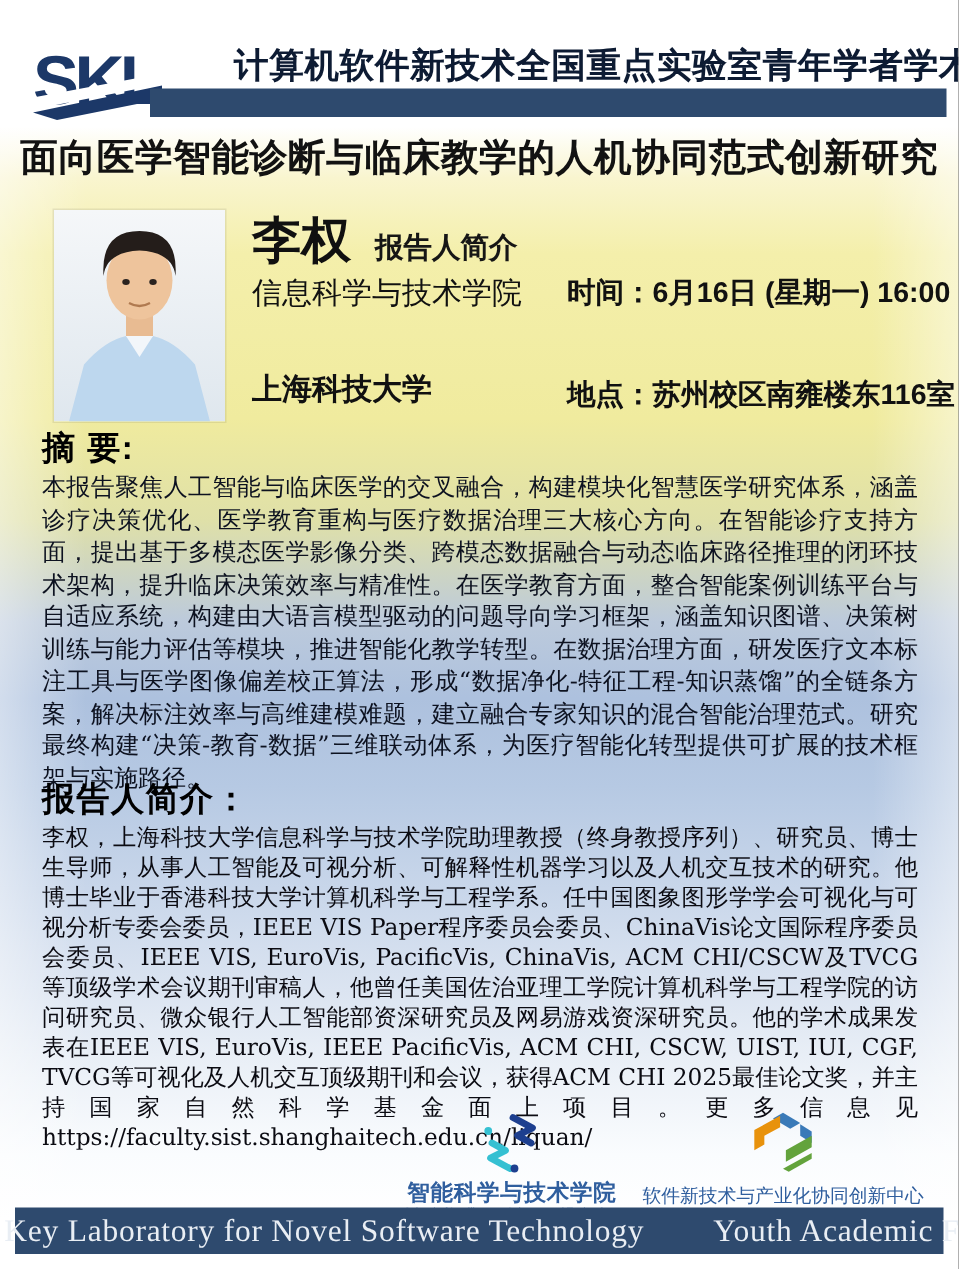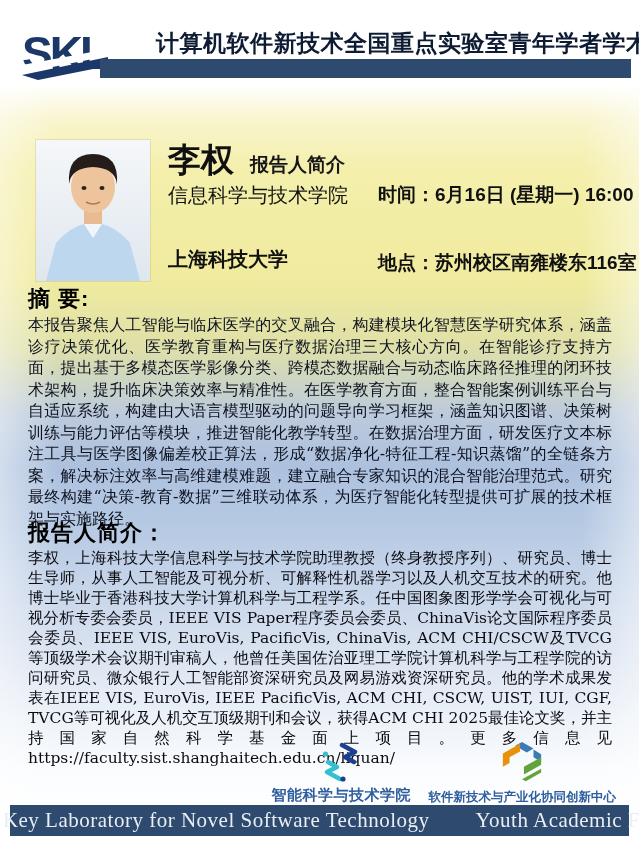--- a/index.html
+++ b/index.html
@@ -58,21 +58,21 @@
     font-family:"DejaVu Serif","Liberation Serif",serif;
     font-size:15.5px;line-height:20px;text-align:justify;color:#0b0b12;
   }
   .bio-url{color:#0b0b12;text-decoration:none;}
   
   .logos{position:absolute;right:16px;top:740px;display:flex;align-items:center;gap:8px;}
   .logo-block{display:flex;flex-direction:column;align-items:center;}
   .logo-icon{height:44px;display:block;margin-bottom:2px;}
   .logo-cn-1{font-size:15px;font-weight:bold;color:#2f5e9e;letter-spacing:.5px;white-space:nowrap;}
   .logo-en-1{font-size:7px;color:#4a76ac;white-space:nowrap;}
-  .logo-cn-2{font-size:12.5px;font-weight:bold;color:#2f5e9e;white-space:nowrap;margin-top:3px;}
+  .logo-cn-2{font-size:12.5px;font-weight:normal;color:#2f5e9e;white-space:nowrap;margin-top:3px;}
   .logo-en-2{font-size:5.5px;color:#7d9cc0;white-space:nowrap;}
   
   .footer-bar{
     position:absolute;left:10px;right:10px;bottom:10px;height:31px;
     background:#2e4a6e;color:#e9eef4;
     font-family:"Liberation Serif",serif;font-size:21px;
     display:flex;align-items:center;justify-content:center;gap:46px;
     letter-spacing:.5px;white-space:nowrap;
   }
 </style>
@@ -86,20 +86,21 @@
     <polygon points="0,37 86,21 86,28 0,45" fill="#ffffff"></polygon>
     <polygon points="0,47 86,29 86,38 16,52" fill="#1c3868"></polygon>
   </svg>
 
   <div class="hdr-titles">
     <span>计算机软件新技术全国重点实验室</span>
     <span>青年学者学术报告</span>
   </div>
   <div class="hdr-bar"></div>
 
+  <div class="talk-title">面向医学智能诊断与临床教学的人机协同范式创新研究</div>
 
   <div class="speaker">
     <svg class="photo" viewBox="0 0 114 141" preserveAspectRatio="none">
       <defs>
         <linearGradient id="pbg" x1="0" y1="0" x2="0" y2="1">
           <stop offset="0" stop-color="#f5f7f9"></stop>
             <stop offset="1" stop-color="#dfe7ee"></stop>
         </linearGradient>
       </defs>
       <rect width="114" height="141" fill="url(#pbg)"></rect>

